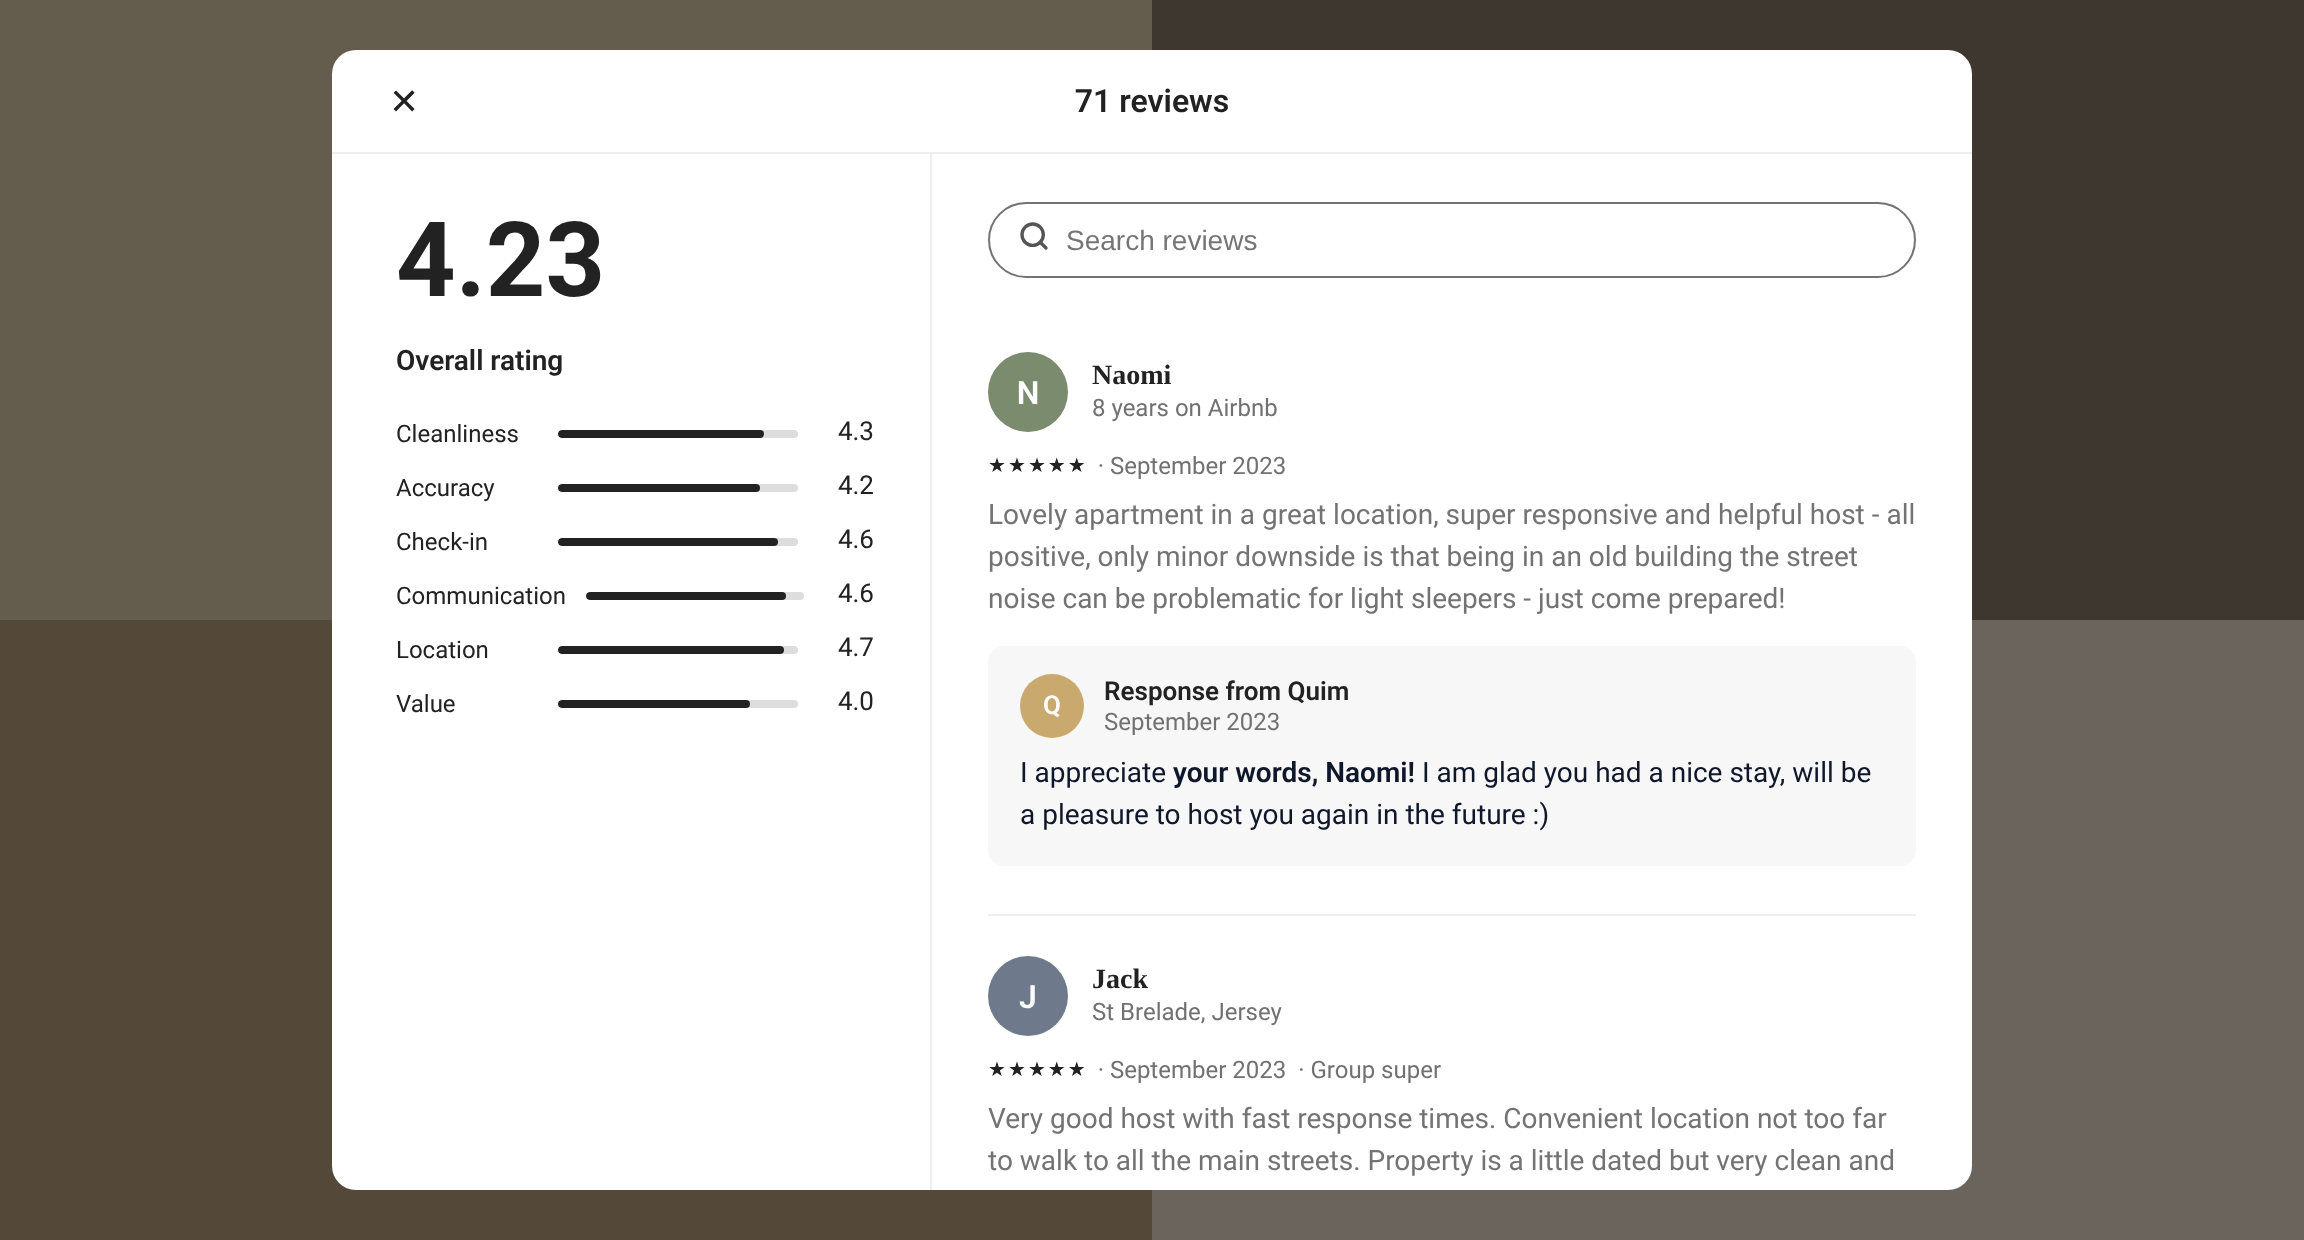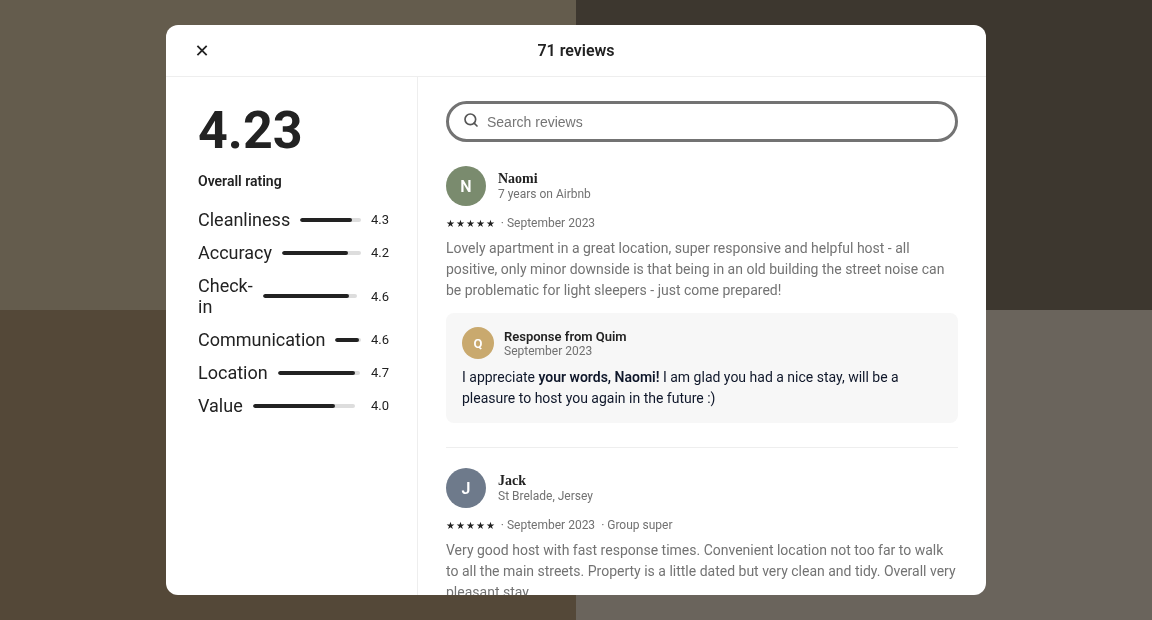--- a/index.html
+++ b/index.html
@@ -65,21 +65,21 @@
     }
 
     .modal-body {
       display: flex;
       flex: 1;
       overflow: hidden;
     }
 
     
     .left-panel {
-      width: 252px;
+      width: 300px;
       padding: 28px 28px 28px 32px;
       border-right: 1px solid #eee;
       overflow-y: auto;
       flex-shrink: 0;
     }
 
     .rating-big {
       font-size: 52px;
       font-weight: 700;
       line-height: 1;
@@ -93,21 +93,21 @@
     }
 
     .rating-row {
       display: flex;
       align-items: center;
       margin-bottom: 12px;
       gap: 10px;
     }
 
     .rating-name {
-      font-size: 18px;
+      font-size: 12px;
       flex: 1;
     }
 
     .rating-bar-track {
       width: 120px;
       height: 4px;
       background: #ddd;
       border-radius: 2px;
       overflow: hidden;
     }
@@ -127,25 +127,25 @@
     
     .right-panel {
       flex: 1;
       overflow-y: auto;
       padding: 24px 28px;
     }
 
     
     .search-box {
       display: flex;
-      border: 3px solid #737373;
+      border: 1px solid #737373;
       border-radius: 24px;
       padding: 8px 14px;
       gap: 8px;
-      margin-bottom: 24px;
+      margin-bottom: 37px;
     }
 
     .search-icon-svg {
       color: #555;
       flex-shrink: 0;
     }
 
     .search-input {
       border: none;
       outline: none;
@@ -378,21 +378,21 @@
           </span>
           <input class="search-input" type="text" placeholder="Search reviews" style="">
         </div>
 
         <div id="reviews-container">
             <div class="review-card">
     <div class="reviewer-header">
       <div class="avatar" style="background:#7a8b6e">N</div>
       <div class="reviewer-info">
         <div class="reviewer-name">Naomi</div>
-        <div class="reviewer-meta">7 years on Airbnb</div>
+        <div class="reviewer-meta">8 years on Airbnb</div>
       </div>
     </div>
     <div class="review-date-badge">
       <span class="star-icons">
                   <span class="star">★</span>
                   <span class="star">★</span>
                   <span class="star">★</span>
                   <span class="star">★</span>
                   <span class="star">★</span>
                 </span>

